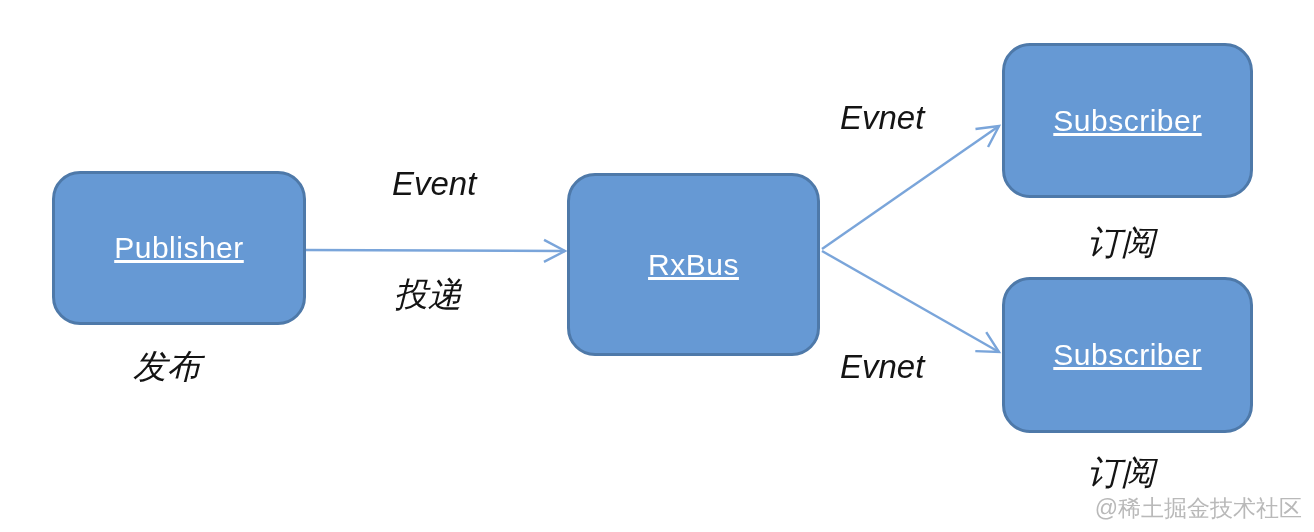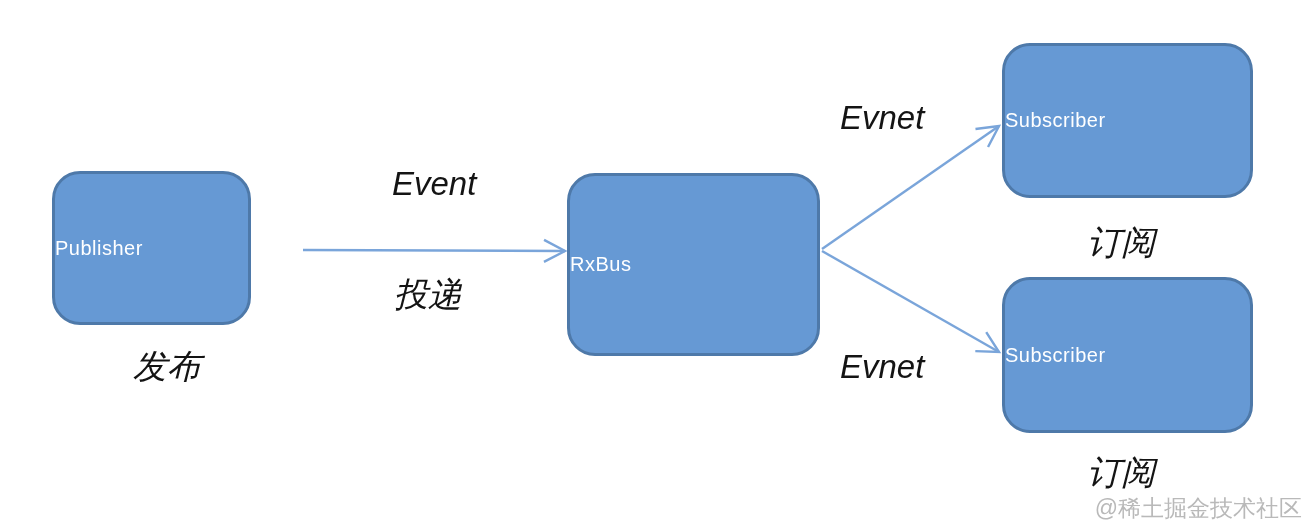--- a/index.html
+++ b/index.html
@@ -31,26 +31,27 @@
     pointer-events:none;
   }
   .node{
     position:absolute;
     box-sizing:border-box;
     background:var(--node-fill);
     border:3px solid var(--node-border);
     border-radius:28px;
     display:flex;
     align-items:center;
-    justify-content:flex-start;
+    justify-content:center;
     color:var(--node-text);
-    font-size:20px;
+    font-size:30px;
     letter-spacing:0.5px;
+    text-decoration:underline;
   }
-  .node-publisher{ left:52px;  top:171px; width:199px; height:154px; }
+  .node-publisher{ left:52px;  top:171px; width:254px; height:154px; }
   .node-rxbus{     left:567px; top:173px; width:253px; height:183px; }
   .node-subscriber-top{    left:1002px; top:43px;  width:251px; height:155px; }
   .node-subscriber-bottom{ left:1002px; top:277px; width:251px; height:156px; }
   .caption{
     position:absolute;
     color:var(--label-text);
     font-size:34px;
     white-space:nowrap;
     font-style:italic;
   }

